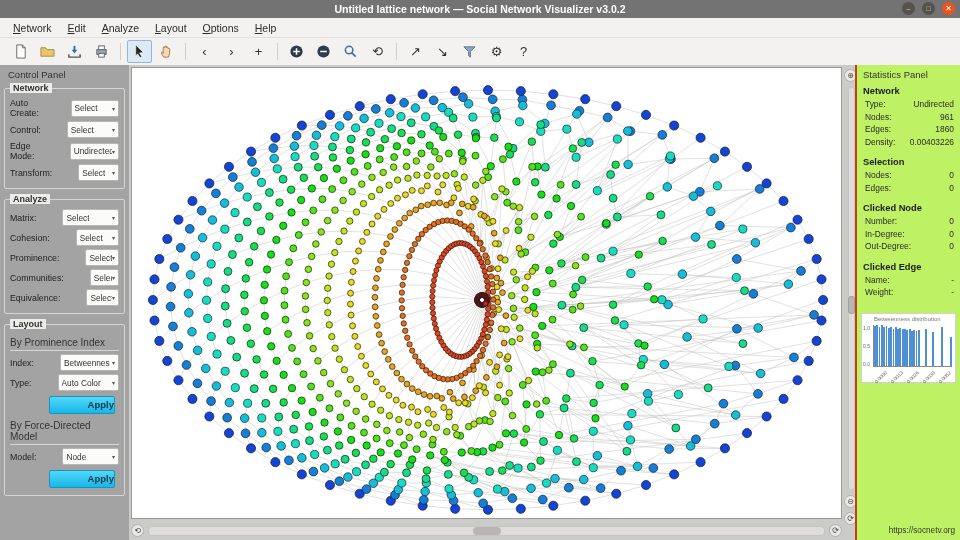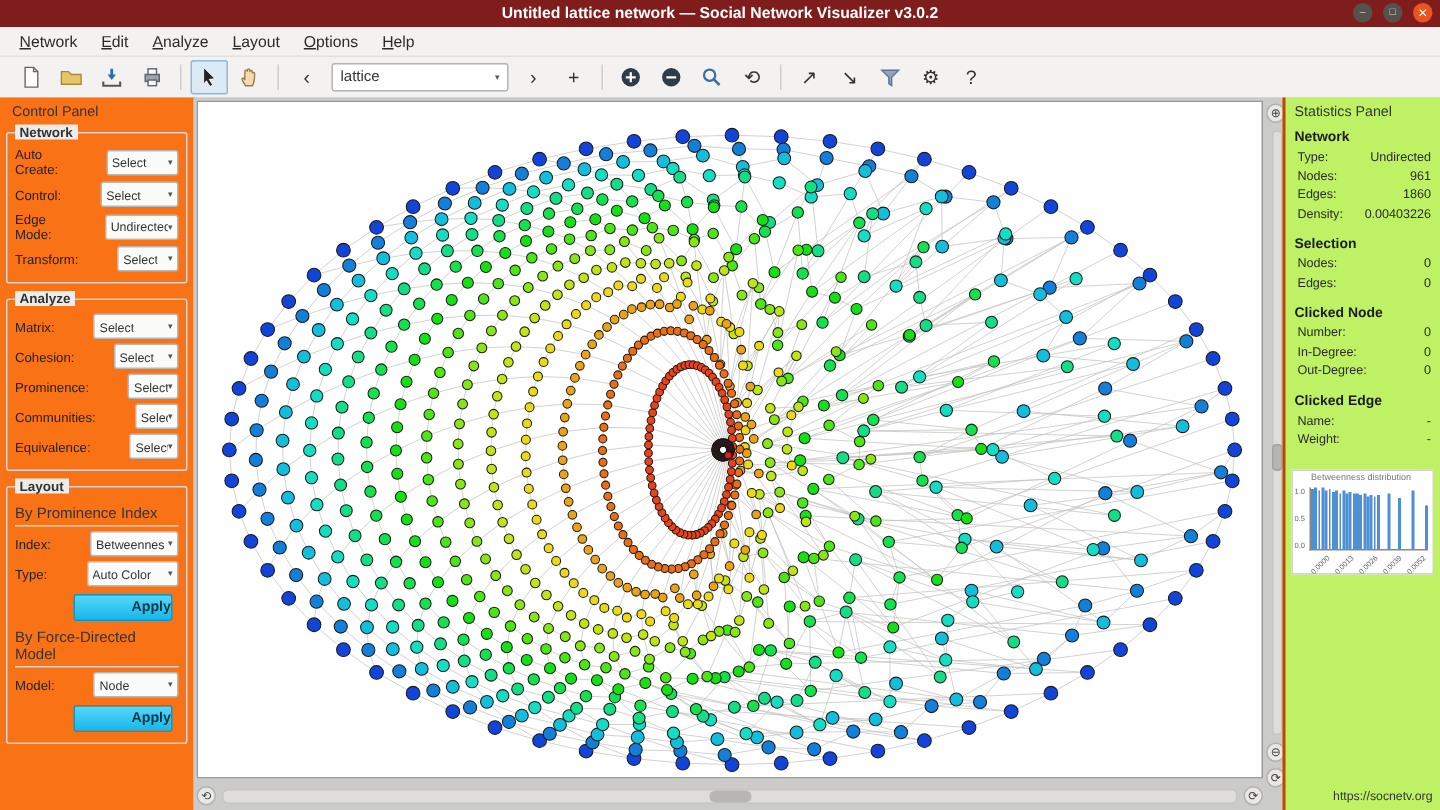--- a/index.html
+++ b/index.html
@@ -1,20 +1,20 @@
 <!DOCTYPE html>
 <html><head>
 <meta charset="utf-8">
 <style>
   html,body{margin:0;padding:0;width:960px;height:540px;overflow:hidden;
     font-family:"Liberation Sans","DejaVu Sans",sans-serif;background:#d0cfcd;}
   #app{position:relative;width:960px;height:540px;background:#ececea;}
 
   
-  #titlebar{height:18px;background:#7f1d1d;color:#fff;display:flex;align-items:center;
+  #titlebar{height:18px;background:#737373;color:#fff;display:flex;align-items:center;
     justify-content:center;position:relative;}
   .tb-title{font-size:10.5px;font-weight:bold;}
   .win-controls{position:absolute;right:5px;top:2px;display:flex;gap:7px;}
   .win-btn{width:13px;height:13px;border-radius:50%;background:#55524e;color:#d8d5d1;
     font-size:7px;line-height:13px;text-align:center;cursor:default;}
   .win-btn.close{background:#e9541f;color:#fff;font-size:8px;}
 
   
   #menubar{height:19px;background:#f3f2f1;display:flex;align-items:center;
     padding-left:5px;font-size:10.5px;color:#2b2b2b;border-bottom:1px solid #e0dfde;}
@@ -32,21 +32,21 @@
   .combo{width:106px;height:17px;background:#fff;border:1px solid #b5b4b2;border-radius:2px;
     font-size:10px;color:#333;display:flex;align-items:center;justify-content:space-between;
     padding:0 5px;margin:0 2px;}
   .caret{font-size:6px;color:#555;}
 
   
   #content{position:absolute;top:65px;left:0;right:0;bottom:0;}
   
 
   
-  #control-panel{position:absolute;left:0;top:0;bottom:0;width:129px;background:#f97316;
+  #control-panel{position:absolute;left:0;top:0;bottom:0;width:129px;background:#a3a3a3;
     border-right:1px solid #c2c1c0;color:#222;}
   .cp-title{font-size:9.5px;color:#333;padding:4px 8px 4px;}
   .group{border:1px solid #d6d5d3;border-radius:2px;margin:4px 4px 10px;
     padding:6px 3px 4px;position:relative;}
   .gtitle{position:absolute;top:-6px;left:5px;background:#ececea;padding:0 3px;
     font-size:9px;font-weight:bold;color:#333;}
   .cp-row{display:flex;align-items:center;justify-content:space-between;margin:3px 2px;gap:26px;}
   .cp-row .lbl{font-size:8.8px;color:#222;}
   .combo-sm{width:58px;height:15px;background:#fbfbfa;border:1px solid #b8b7b5;border-radius:2px;
     display:flex;align-items:center;justify-content:space-between;padding:0 3px;
@@ -158,24 +158,20 @@
           <path d="M4 1l8 8-4 .5 2.5 4-2 1-2.5-4L4 13z" fill="#222" stroke="#fff" stroke-width="0.6"></path>
         </svg>
       </div>
       <div class="tbtn">
         <svg viewBox="0 0 16 16">
           <path d="M5 14c-1-2-3-4-2.5-5s1.7 0 2 1V4c0-1.4 1.6-1.4 1.8 0V3c.2-1.3 1.7-1.2 1.8 0v1c.2-1.1 1.6-1 1.7.2v1c.3-.9 1.6-.8 1.7.3 0 2.5-.3 6-1.5 8.5z" fill="#f7d8b0" stroke="#9a7b52"></path>
         </svg>
       </div>
       <div class="tsep"></div>
       <div class="tbtn">‹</div>
-      <div class="combo">
-        <span class="cval">lattice</span>
-        <span class="caret">▾</span>
-      </div>
       <div class="tbtn">›</div>
       <div class="tbtn">+</div>
       <div class="tsep"></div>
       <div class="tbtn">
         <svg viewBox="0 0 16 16">
           <circle cx="8" cy="8" r="6.5" fill="#2e3b4a"></circle>
           <path d="M8 4.5v7M4.5 8h7" stroke="#fff" stroke-width="1.6"></path>
         </svg>
       </div>
       <div class="tbtn">

